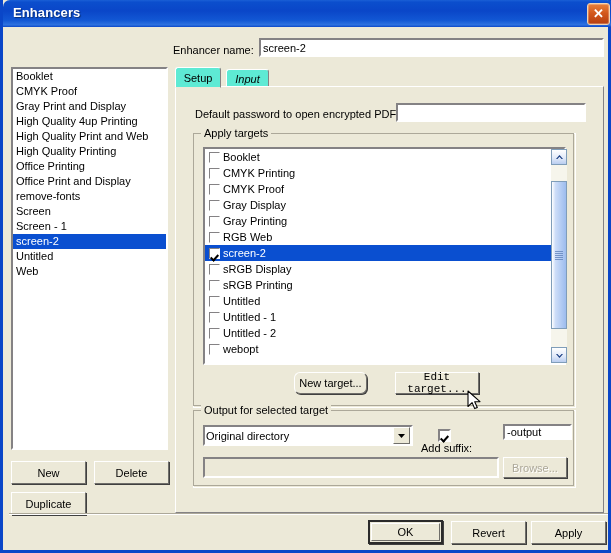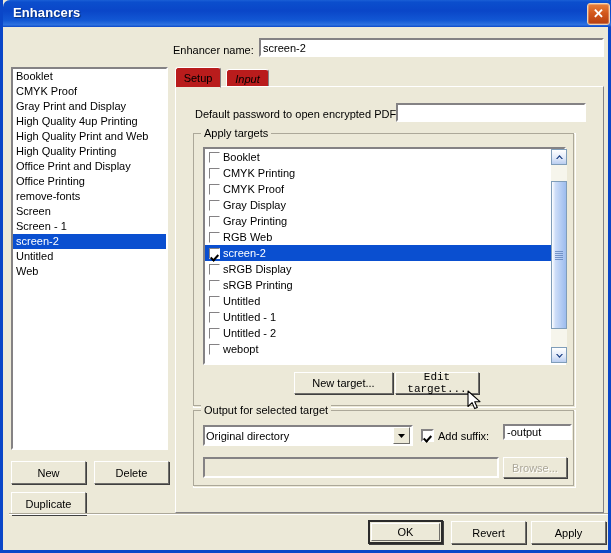--- a/index.html
+++ b/index.html
@@ -197,40 +197,40 @@
   .combo .arrowbtn {
     width: 17px; height: 17px; margin-right: 1px;
     background: #ece9d8;
     border: 1px solid;
     border-color: #ffffff #6f6e6a #6f6e6a #ffffff;
     box-sizing: border-box;
     display: flex; align-items: center; justify-content: center;
     flex: 0 0 auto;
   }
 
-  .checkrow { position: absolute; display: flex; align-items: center; cursor: default; }
+  .checkrow { position: absolute; display: flex; align-items: center; cursor: default; flex-direction: column; }
   .checkrow .cb {
     width: 13px; height: 13px; background: #fff;
     border: 2px solid;
     border-color: #848284 #ffffff #ffffff #848284;
     box-sizing: border-box; position: relative; margin-right: 4px;
     flex: 0 0 auto;
   }
   .checkrow .cb.checked::after {
     content: ""; position: absolute; left: 2px; top: 3px;
     width: 3px; height: 6px;
     border: solid #000; border-width: 0 2px 2px 0;
     transform: rotate(42deg);
   }
 
   #tabstrip { position: absolute; }
   .tab {
     position: absolute; height: 19px;
     box-sizing: border-box;
-    background: #b91c1c;
+    background: #5eead4;
     border: 1px solid;
     border-color: #ffffff #848284 #ece9d8 #ffffff;
     border-top-left-radius: 3px; border-top-right-radius: 3px;
     display: flex; align-items: center; justify-content: center;
     font-size: 11px; cursor: default; padding: 0 7px;
   }
   .tabpanel {
     position: absolute;
     background: #ece9d8;
     border: 1px solid;
@@ -260,22 +260,22 @@
   <div class="lbl" style="left:170px; top:44px;">Enhancer name:</div>
   <input class="textfield" id="name-input" style="left: 256px; top: 38px; width: 345px; height: 19px;" value="screen-2">
 
   <div class="listbox" id="enh-list" style="left:8px; top:67px; width:157px; height:383px;">
       <div class="li">Booklet</div>
       <div class="li">CMYK Proof</div>
       <div class="li">Gray Print and Display</div>
       <div class="li">High Quality 4up Printing</div>
       <div class="li">High Quality Print and Web</div>
       <div class="li">High Quality Printing</div>
+      <div class="li">Office Printing</div>
       <div class="li">Office Print and Display</div>
-      <div class="li">Office Printing</div>
       <div class="li">remove-fonts</div>
       <div class="li">Screen</div>
       <div class="li">Screen - 1</div>
       <div class="li sel">screen-2</div>
       <div class="li">Untitled</div>
       <div class="li">Web</div>
     </div>
 
   <div class="btn" style="left:8px; top:461px; width:75px; height:23px;">
     <span>New</span>
@@ -375,21 +375,21 @@
           <i></i>
         </span>
     </div>
     <div class="sb-btn" style="bottom:0;">
       <svg width="7" height="5" viewBox="0 0 7 5">
           <path d="M0 1 L1.4 1 L3.5 3.3 L5.6 1 L7 1 L3.5 5 Z" fill="#13387e"></path>
         </svg>
     </div>
   </div>
 
-  <div class="btn" style="left:291px; top:372px; width:99px; height:22px;">
+  <div class="btn" style="left:291px; top:372px; width:73px; height:22px;border-radius:6px;">
     <span>New target...</span>
   </div>
   <div class="btn" style="left:392px; top:372px; width:84px; height:22px;font-family:Liberation Mono, monospace;">
     <span>Edit target...</span>
   </div>
 
   <div class="groupbox" style="left:190px; top:404px; width:383px; height:84px;">
     <div class="gb-frame"></div>
     <div class="gb-title">Output for selected target</div>
   </div>

